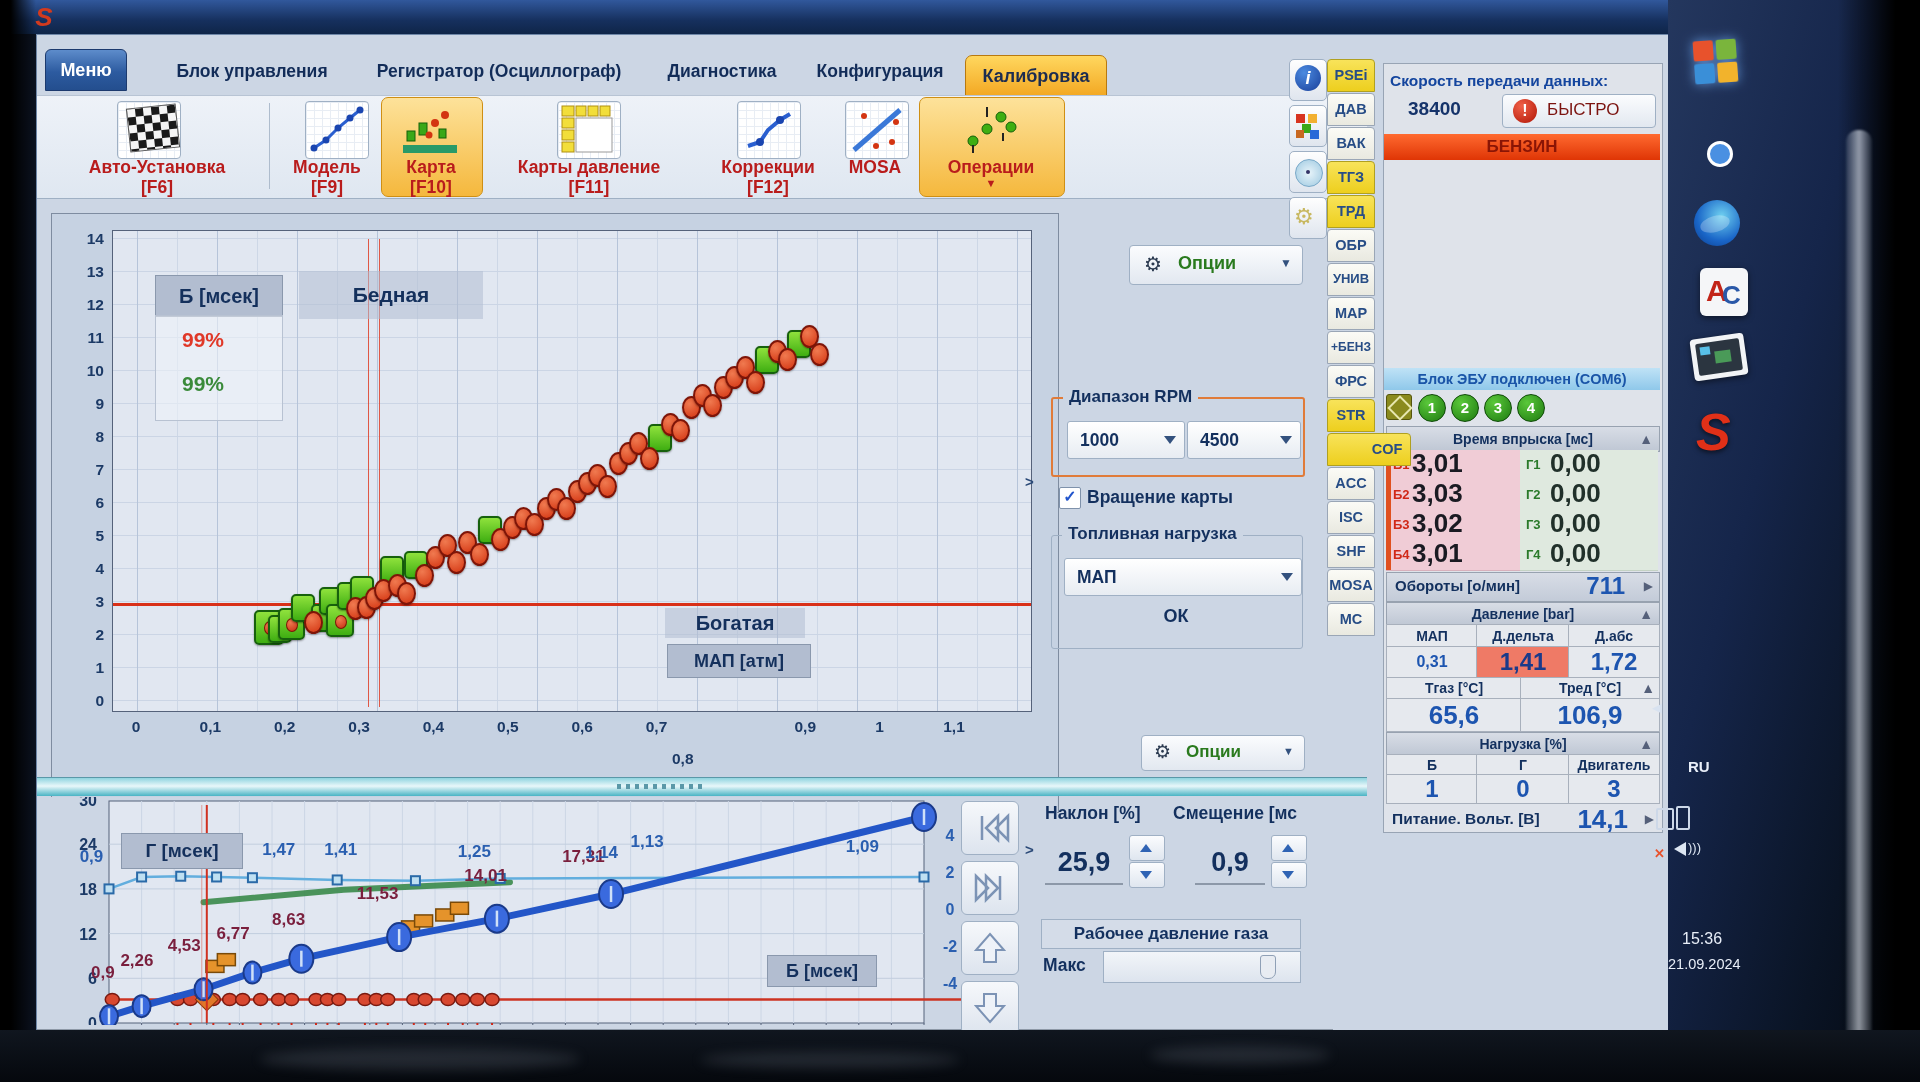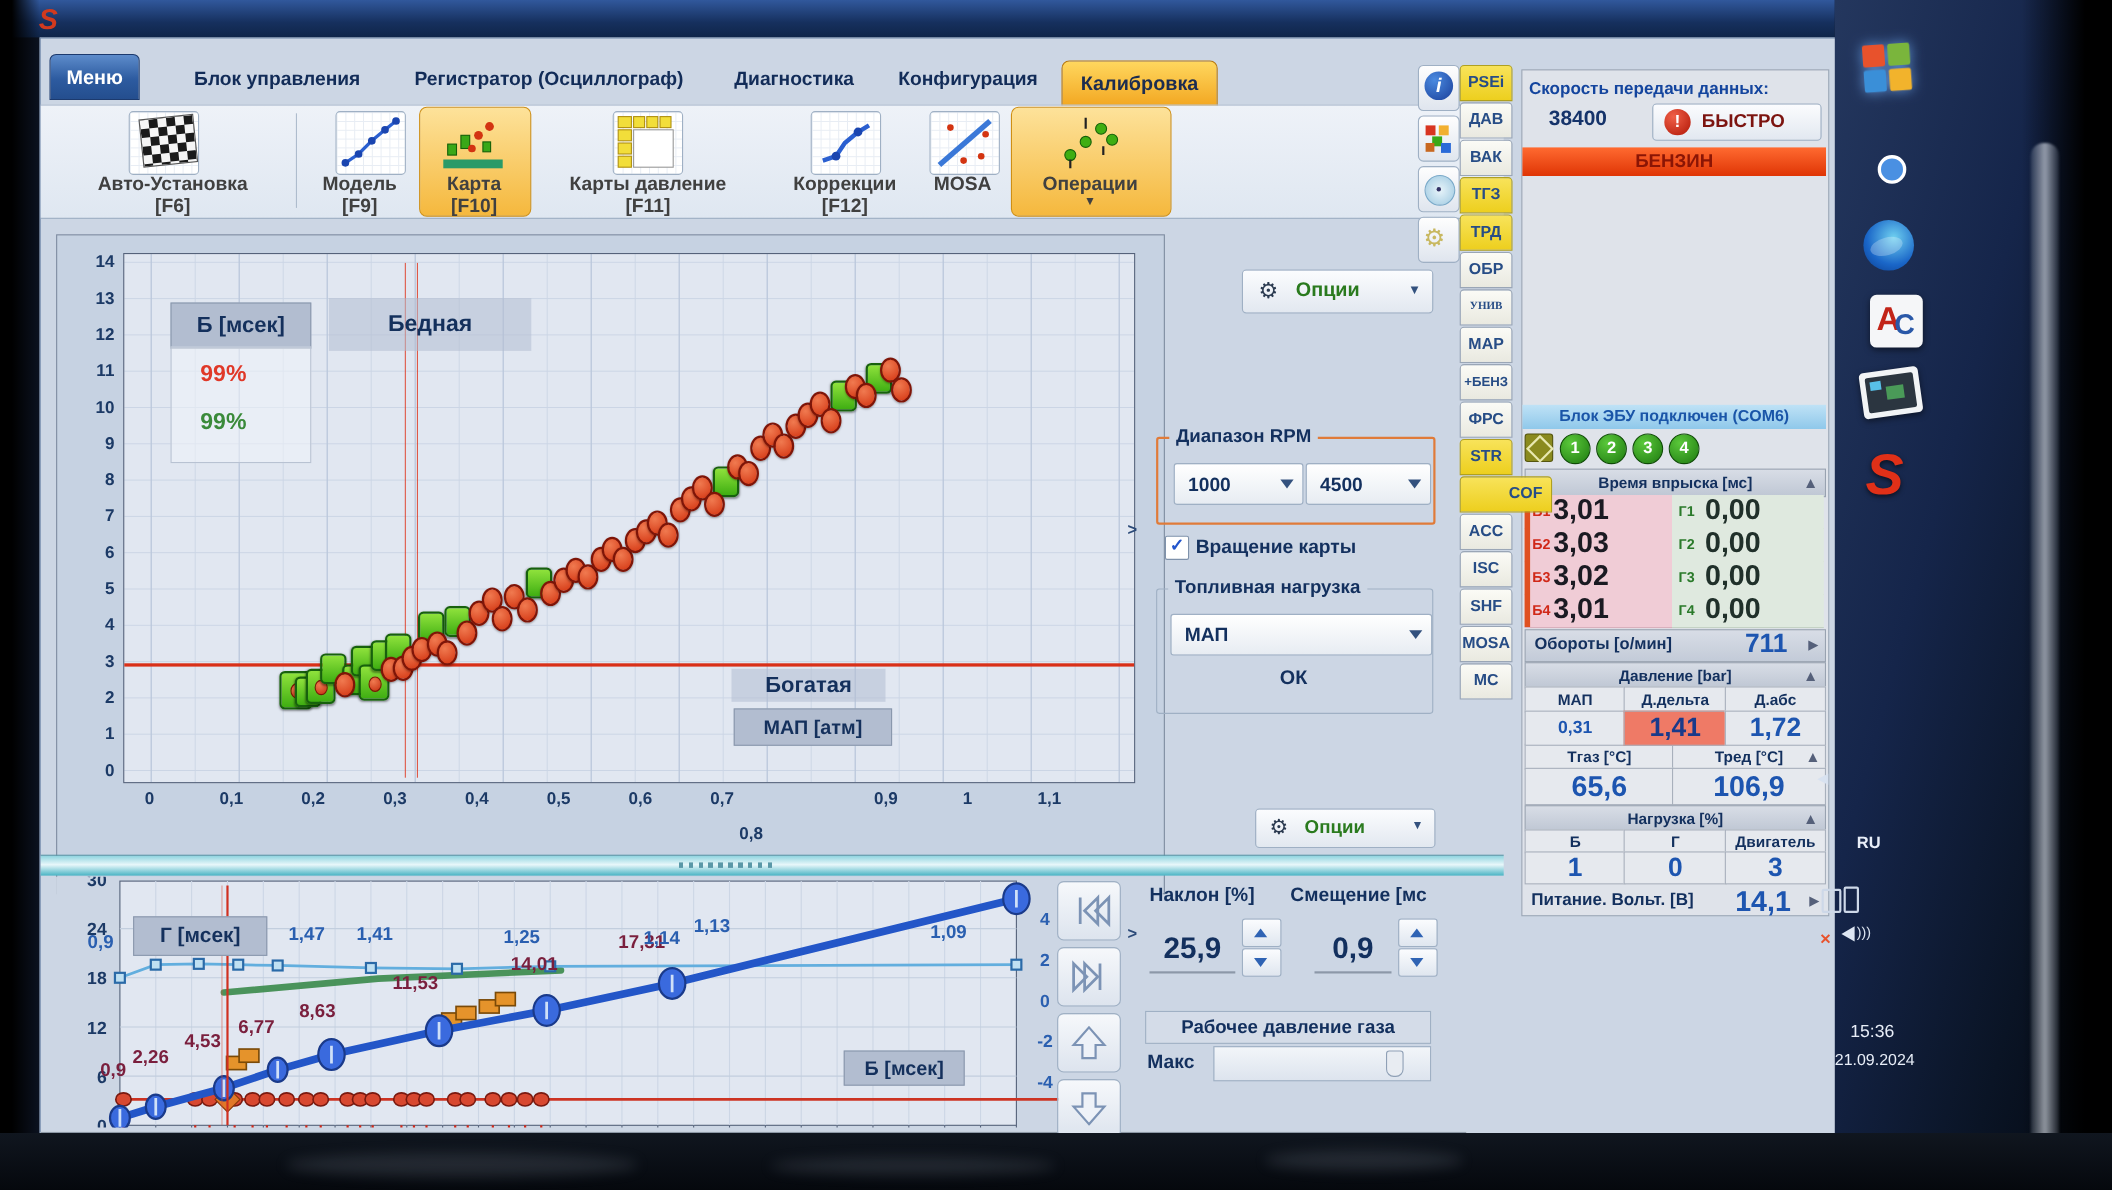--- a/index.html
+++ b/index.html
@@ -24,21 +24,21 @@
     font-size:17.5px;font-weight:bold;text-align:center;}
   #menu-btn{position:absolute;left:8px;top:14px;width:80px;height:40px;border-radius:6px 6px 0 0;
     background:linear-gradient(#5d8ccb,#2d5ba0 55%,#244e8e);border:1px solid #1c3a6e;
     color:#fff;font-size:18px;font-weight:bold;text-align:center;line-height:40px;}
   #tab-calibr{position:absolute;left:928px;top:20px;width:140px;height:42px;border-radius:7px 7px 0 0;
     background:linear-gradient(#ffd75e,#f2a51f);border:1px solid #b8790f;color:#1c2c50;
     font-size:18px;font-weight:bold;text-align:center;line-height:40px;}
   
   #toolbar{left:0px;top:60px;width:1330px;height:102px;background:linear-gradient(#eef2f8,#dfe7f1);
     border-top:1px solid #b8c4d4;border-bottom:1px solid #9fb0c4;}
-  .tb-label{position:absolute;color:#404040;font-size:17.5px;font-weight:bold;text-align:center;}
+  .tb-label{position:absolute;color:#b91c1c;font-size:17.5px;font-weight:bold;text-align:center;}
   .tb-iconbox{position:absolute;top:6px;width:62px;height:56px;background:#fff;
     border:1px solid #9fb0c4;border-radius:4px;
     background-image:linear-gradient(#e8edf4 1px,transparent 1px),linear-gradient(90deg,#e8edf4 1px,transparent 1px);
     background-size:8px 8px;}
   .tb-active{background:linear-gradient(#fde29a,#f5b83d);border:1px solid #cf8f14;border-radius:7px;}
   .tb-sep{position:absolute;top:8px;width:1px;height:86px;background:#aebccd;}
   
   .side-tab{position:absolute;left:1290px;width:46px;height:31px;border:1px solid #9aa6b6;
     border-radius:4px 4px 0 0;background:linear-gradient(#fbfbf6,#e9e9e0);
     color:#274d86;font-size:14.5px;font-weight:bold;text-align:center;line-height:30px;}
@@ -216,21 +216,21 @@
           </svg></div>
         <div class="tb-label" style="position: absolute; left: 884px; top: 62px; width: 140px;">Операции</div>
         <div class="tb-label" style="position: absolute; left: 884px; top: 82px; width: 140px; font-size: 11px;">▼</div>
       </div>
 
     <div class="abs" id="telemetry">
       <div class="tele-h" style="left:6px;top:8px;font-size:15.5px;">Скорость передачи данных:</div>
       <div class="tele-h" style="left:24px;top:34px;font-size:19px;color:#15336a;">38400</div>
       <div class="abs opt-btn" style="left:118px;top:30px;width:152px;height:32px;">
         <span style="position:absolute;left:10px;top:4px;width:24px;height:24px;border-radius:50%;background:radial-gradient(circle at 35% 30%,#f06048,#b01505);color:#fff;font-weight:bold;text-align:center;line-height:24px;">!</span>
-        <span style="position:absolute;left:44px;top:5px;color:#7c1410;font-size:17px;font-weight:bold;">БЫСТРО</span>
+        <span style="position:absolute;left:44px;top:5px;color:#7c1410;font-size:17px;font-weight:normal;">БЫСТРО</span>
       </div>
       <div class="abs" style="left:0;top:70px;width:276px;height:26px;background:linear-gradient(#ff6a30,#df3505);color:#8a1505;font-size:17px;font-weight:bold;text-align:center;line-height:26px;">БЕНЗИН</div>
       <div class="abs" style="left:0;top:304px;width:276px;height:22px;background:linear-gradient(#bfe2f6,#8fc8ea);color:#1a55a8;font-size:14.5px;font-weight:bold;text-align:center;line-height:22px;">Блок ЭБУ подключен (COM6)</div>
       <div class="abs" style="left:2px;top:330px;width:24px;height:24px;background:#8a8a1e;border:1px solid #55550e;border-radius:3px;">
         <div style="position:absolute;left:4px;top:4px;width:14px;height:14px;border:2px solid #e8e8b0;transform:rotate(45deg);"></div>
       </div>
       <div id="ecu-btns"></div>
 
       <div class="abs grp-hdr" style="left:2px;top:362px;width:272px;height:24px;line-height:24px;">
         <span>Время впрыска [мс]</span><span style="position:absolute;right:6px;top:0;color:#55607a;">▲</span>
@@ -705,21 +705,21 @@
       </div>
       <div class="mini-icon" style="position: absolute; top: 162px;">
         <div style="position:absolute;left:4px;top:6px;font-size:22px;color:#c8b860;">⚙</div>
       </div>
       <div class="side-tab hl" style="position: absolute; top: 24px; font-size: 14.5px;">PSEi</div>
       <div class="side-tab" style="position: absolute; top: 58px; font-size: 14.5px;">ДАВ</div>
       <div class="side-tab" style="position: absolute; top: 92px; font-size: 14.5px;">ВАК</div>
       <div class="side-tab hl" style="position: absolute; top: 126px; font-size: 14.5px;">ТГЗ</div>
       <div class="side-tab hl" style="position: absolute; top: 160px; font-size: 14.5px;">ТРД</div>
       <div class="side-tab" style="position: absolute; top: 194px; font-size: 14.5px;">ОБР</div>
-      <div class="side-tab" style="position: absolute; top: 228px; font-size: 10px; font-family: Liberation Serif, serif;">УНИВ</div>
+      <div class="side-tab" style="position: absolute; top: 228px; font-size: 13px;">УНИВ</div>
       <div class="side-tab" style="position: absolute; top: 262px; font-size: 14.5px;">MAP</div>
       <div class="side-tab" style="position: absolute; top: 296px; font-size: 12px;">+БЕНЗ</div>
       <div class="side-tab" style="position: absolute; top: 330px; font-size: 14.5px;">ФРС</div>
       <div class="side-tab hl" style="position: absolute; top: 364px; font-size: 14.5px;">STR</div>
       <div class="side-tab hl" style="position: absolute; top: 398px; font-size: 14.5px; padding-left: 36px;">COF</div>
       <div class="side-tab" style="position: absolute; top: 432px; font-size: 14.5px;">ACC</div>
       <div class="side-tab" style="position: absolute; top: 466px; font-size: 14.5px;">ISC</div>
       <div class="side-tab" style="position: absolute; top: 500px; font-size: 14.5px;">SHF</div>
       <div class="side-tab" style="position: absolute; top: 534px; font-size: 14.5px;">MOSA</div>
       <div class="side-tab" style="position: absolute; top: 568px; font-size: 14.5px;">МС</div>

